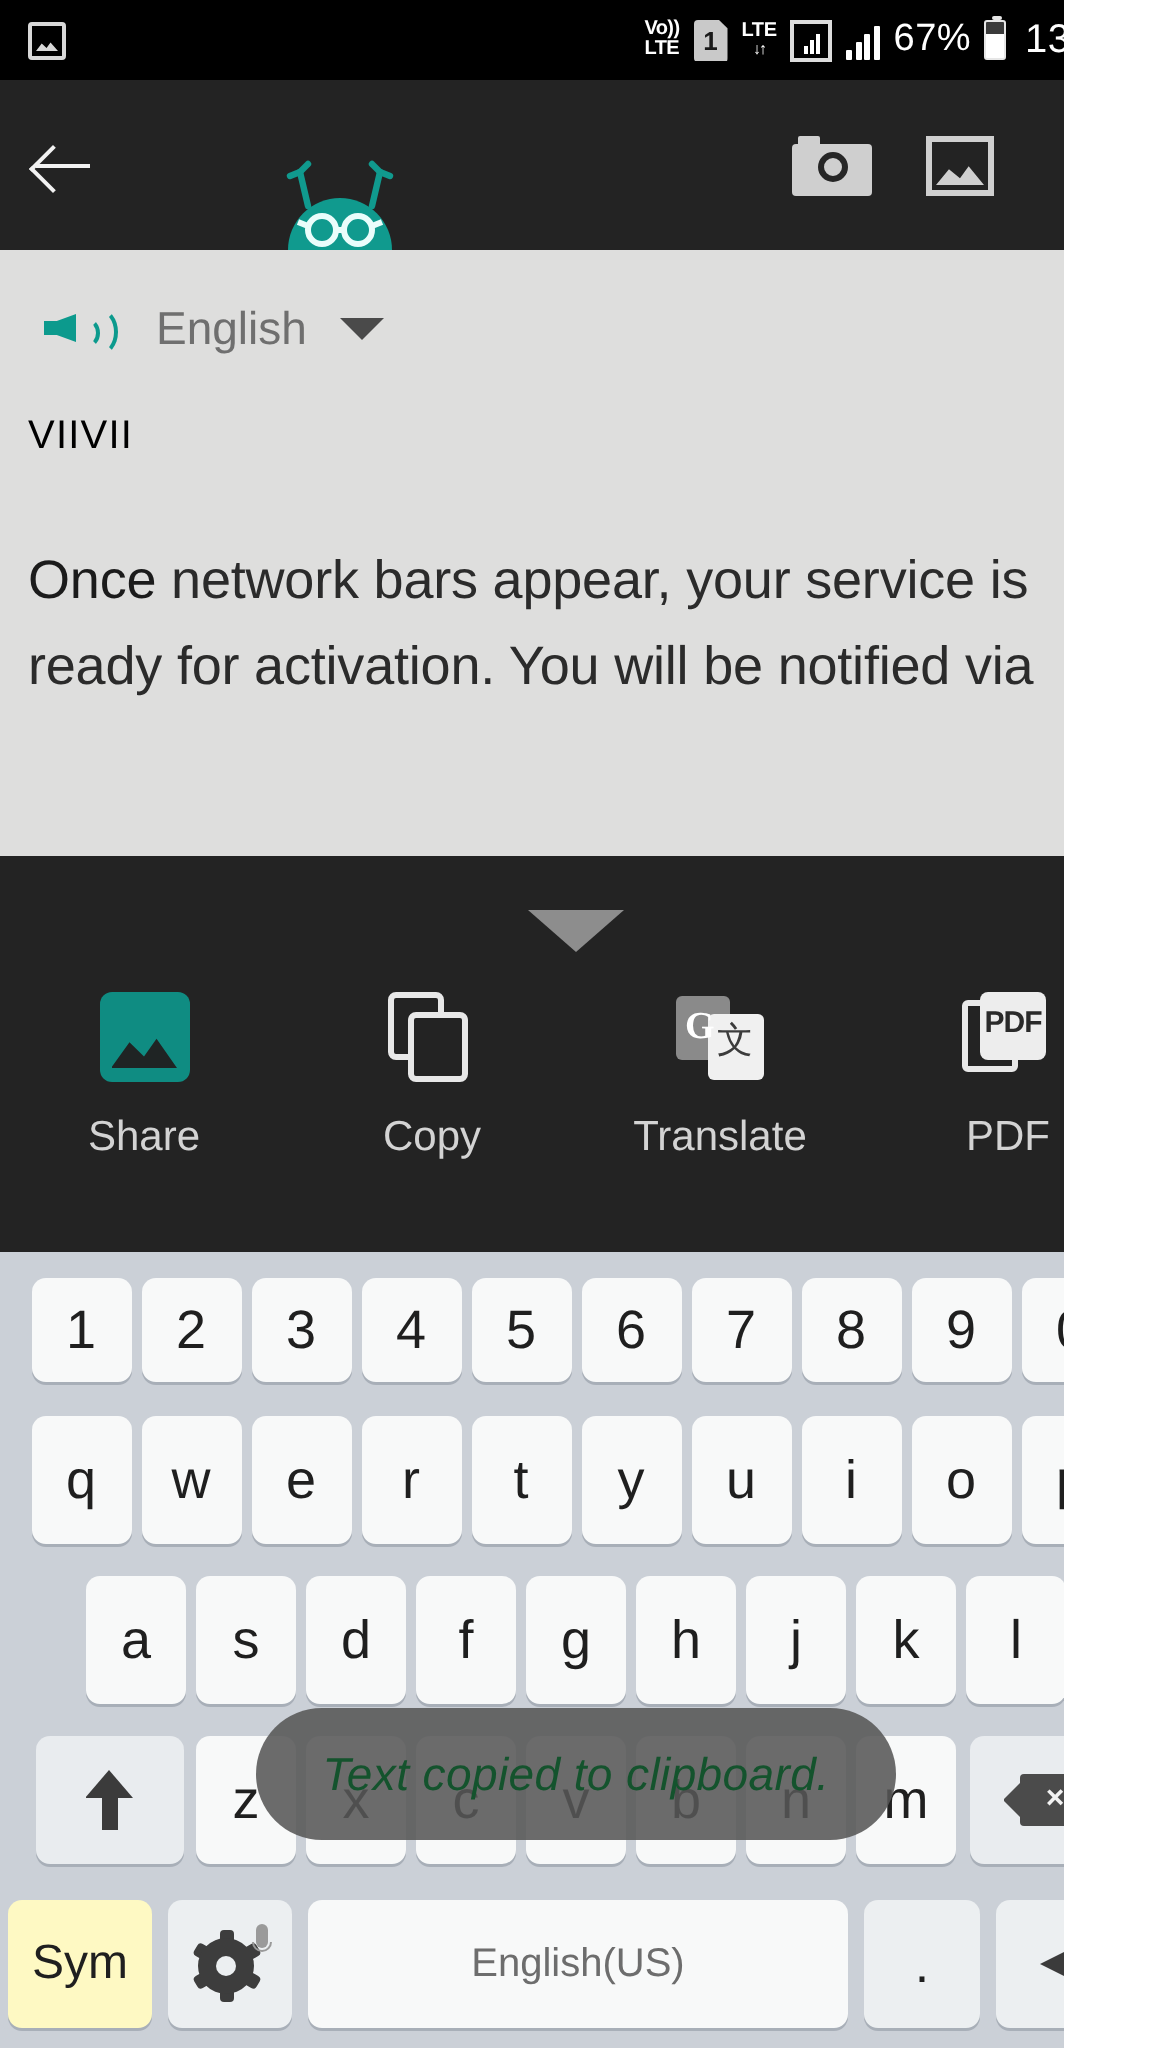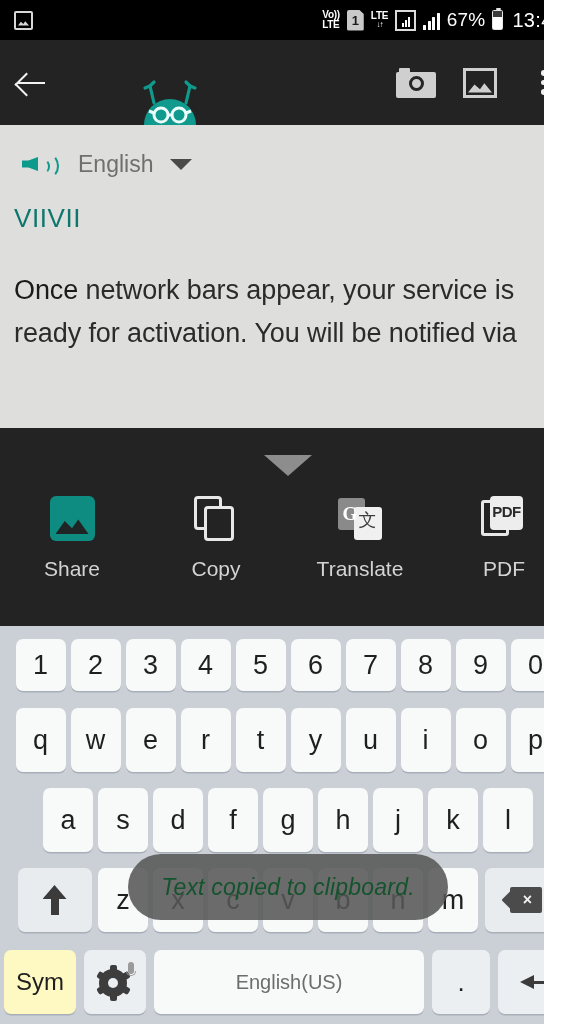--- a/index.html
+++ b/index.html
@@ -2,21 +2,21 @@
 <html><head>
 <meta charset="utf-8">
 <style>
   html,body{margin:0;padding:0;}
   body{
     width:576px;height:1024px;overflow:hidden;
     font-family:"Liberation Sans",sans-serif;
     background:#ffffff;
     -webkit-font-smoothing:antialiased;
   }
-  .screen{position:relative;width:532px;height:1024px;overflow:hidden;padding-left:12px;}
+  .screen{position:relative;width:532px;height:1024px;overflow:hidden;}
 
   
   .statusbar{
     position:absolute;top:0;left:0;width:576px;height:40px;
     background:#000000;color:#ffffff;
     display:flex;align-items:center;
   }
   .sb-left{display:flex;align-items:center;padding-left:14px;}
   .sb-right{margin-left:auto;display:flex;align-items:center;padding-right:12px;gap:7px;}
   .sb-photo-icon{
@@ -126,21 +126,21 @@
     border-top-color:transparent;border-bottom-color:transparent;border-left-color:transparent;
   }
   .icon-speaker .w1{left:15px;top:8.5px;width:9px;height:11px;}
   .icon-speaker .w2{left:18px;top:4px;width:15px;height:20px;}
   .lang-label{font-size:23px;color:#6f6f6f;margin-left:22px;}
   .caret-down{
     margin-left:17px;width:0;height:0;border-left:11px solid transparent;
     border-right:11px solid transparent;border-top:11px solid #4a4a4a;
   }
   .ocr-title{
-    font-size:26px;color:#0f766e;padding:0 0 0 14px;letter-spacing:0.6px;line-height:30px;
+    font-size:20px;color:#000000;padding:0 0 0 14px;letter-spacing:0.6px;line-height:30px;
   }
   .ocr-body{
     font-size:27px;color:#2b2b2b;line-height:43px;padding:36px 8px 0 14px;letter-spacing:-0.1px;
   }
   .ocr-body b{font-weight:normal;color:#1b1b1b;}
 
   
   .sheet{
     position:absolute;top:428px;left:0;width:576px;height:198px;background:#232323;
   }

